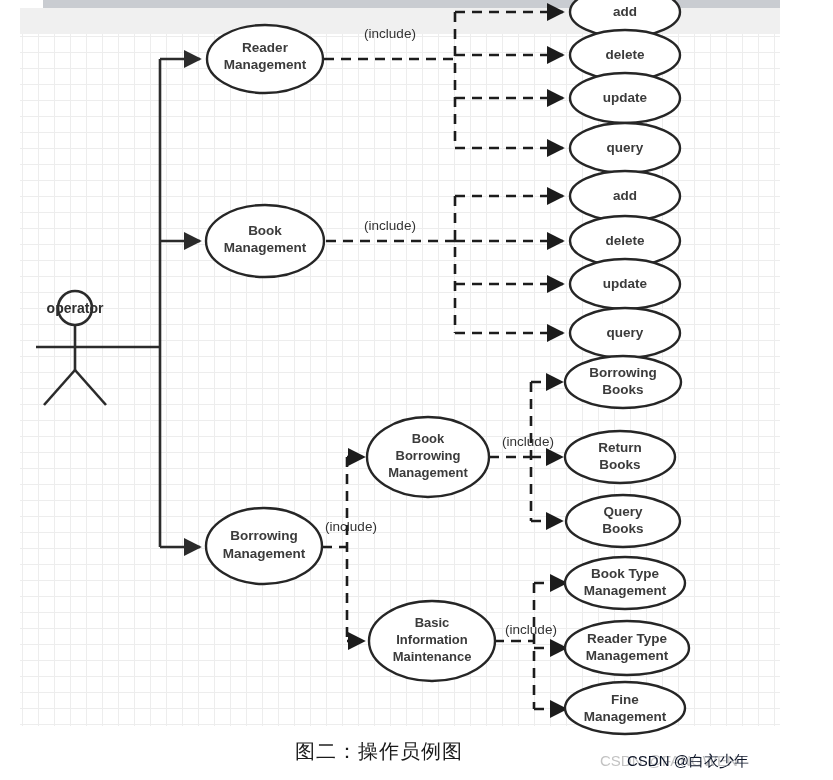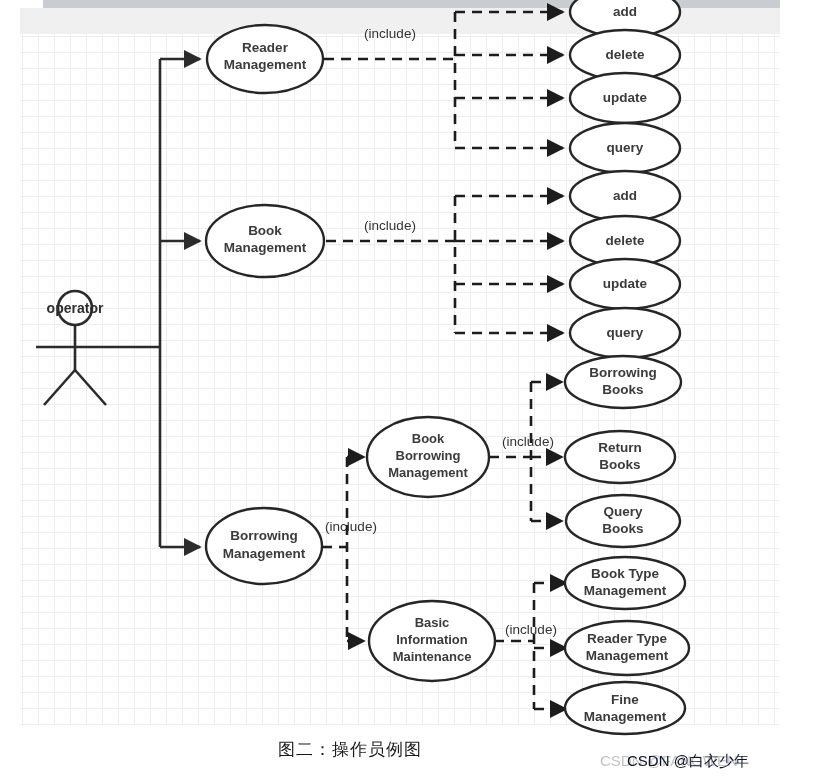--- a/index.html
+++ b/index.html
@@ -106,28 +106,29 @@
   }
   .actor-stroke {
     stroke: #2b2b2b;
     stroke-width: 2.6;
     fill: none;
     stroke-linecap: butt;
   }
   
   .caption {
     position: absolute;
-    left: 0;
+    left: 7px;
     top: 738px;
     width: 700px;
     text-align: center;
     font-family: "Liberation Serif", "DejaVu Serif", serif;
-    font-size: 17px;
+    font-size: 20px;
     color: #1a1a1a;
     letter-spacing: 1px;
+    padding-left: 22px;
   }
   
   .watermark {
     position: absolute;
     left: 600px;
     top: 752px;
     width: 233px;
     height: 22px;
     text-decoration: underline;
   }

